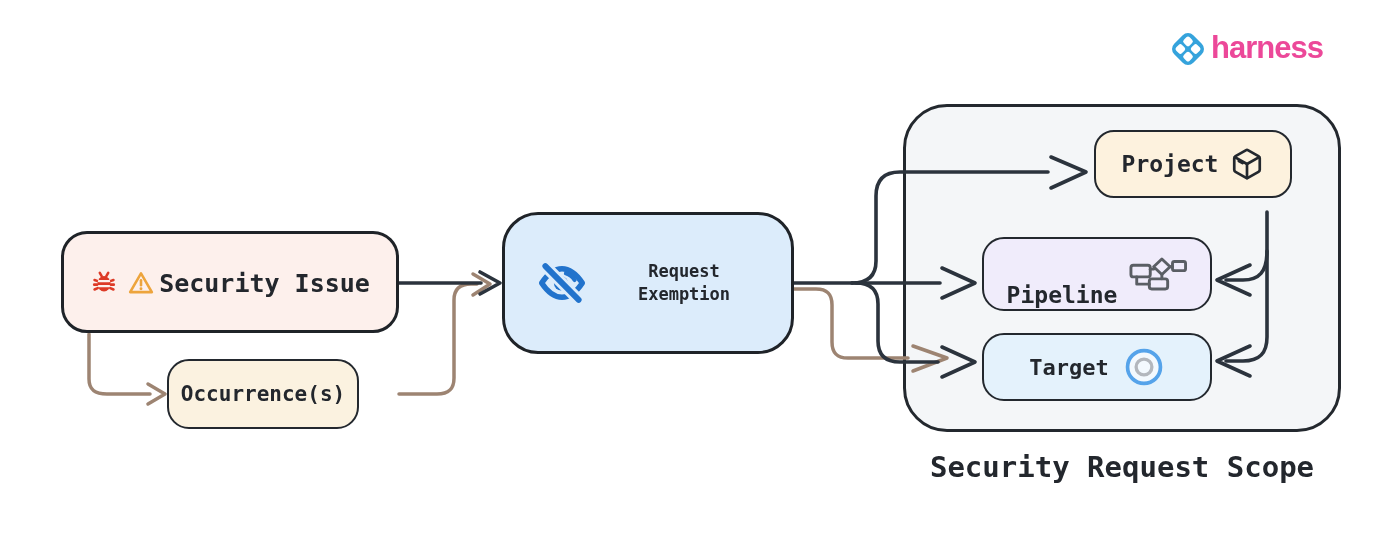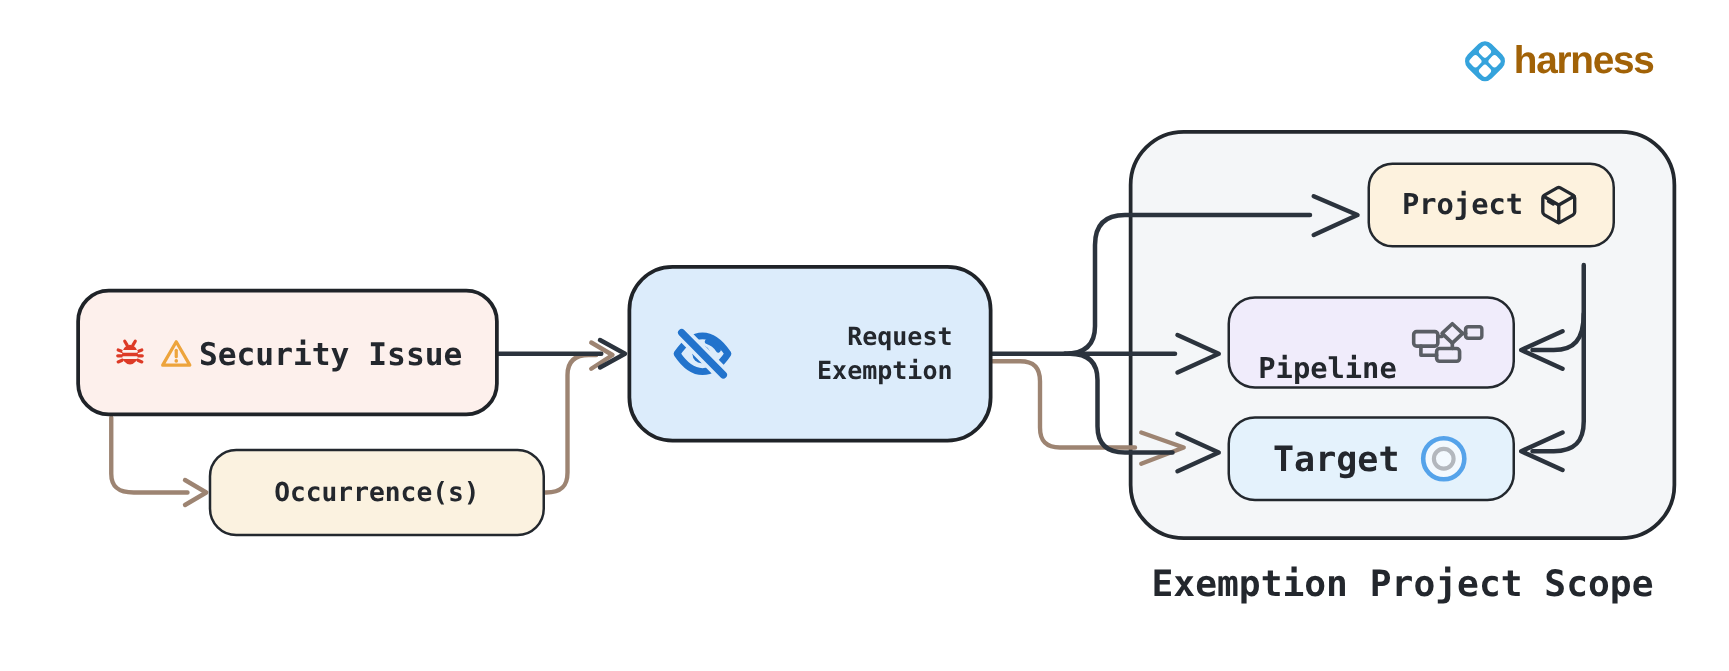--- a/index.html
+++ b/index.html
@@ -4,21 +4,21 @@
 <style>
   html,body{margin:0;padding:0;background:#ffffff;}
   .stage{
     position:relative;width:1383px;height:537px;background:#ffffff;overflow:hidden;
     font-family:"DejaVu Sans Mono","Liberation Mono",monospace;color:#23272d;
   }
   
   .brand{position:absolute;left:1168px;top:29px;display:flex;align-items:center;gap:3px;}
   .brand-name{
     font-family:"Liberation Sans","DejaVu Sans",sans-serif;
-    font-weight:700;font-size:31px;letter-spacing:-1px;color:#a16207;line-height:1;
+    font-weight:700;font-size:31px;letter-spacing:-1px;color:#ec4899;line-height:1;
     padding-bottom:3px;
   }
   
   .scope{
     position:absolute;left:903px;top:104px;width:438px;height:328px;
     background:#f4f6f8;border:3.2px solid #23282e;border-radius:44px;box-sizing:border-box;
   }
   .scope-label{
     position:absolute;left:1122px;top:450px;transform:translateX(-50%);
     font-size:29px;font-weight:700;white-space:nowrap;color:#23272d;
@@ -27,44 +27,44 @@
   svg.edges{position:absolute;left:0;top:0;width:1383px;height:537px;}
   
   .node{position:absolute;box-sizing:border-box;display:flex;align-items:center;justify-content:center;}
   .n-si{
     left:61px;top:231px;width:338px;height:102px;border-radius:26px;
     background:#fdf0ec;border:3.4px solid #1f2328;flex-direction:row;gap:4px;padding-top:2px;
   }
   .n-si .icon-row{display:flex;align-items:center;gap:9px;}
   .n-si .lbl{font-size:25px;font-weight:700;}
   .n-occ{
-    left:167px;top:359px;width:269px;height:70px;border-radius:22px;
+    left:167px;top:359px;width:192px;height:70px;border-radius:22px;
     background:#fbf2e0;border:2.4px solid #23282e;
   }
   .n-occ .lbl{font-size:21px;font-weight:700;}
   .n-re{
     left:502px;top:212px;width:292px;height:142px;border-radius:36px;
     background:#dcecfb;border:3.4px solid #1f2328;gap:16px;
   }
-  .n-re .lbl{font-size:20px;font-weight:700;width:156px;text-align:right;line-height:1.35;}
+  .n-re .lbl{font-size:17px;font-weight:700;width:156px;text-align:center;line-height:1.35;}
   .n-project{
     left:1094px;top:130px;width:198px;height:68px;border-radius:20px;
     background:#fdf2de;border:2.4px solid #23282e;gap:12px;
   }
   .n-project .lbl{font-size:23px;font-weight:700;}
   .n-pipeline{
     left:982px;top:237px;width:230px;height:74px;border-radius:22px;
     background:#f0ecfb;border:2.4px solid #23282e;gap:12px;
   }
   .n-pipeline .lbl{font-size:23px;font-weight:700;margin-top:41px;}
   .n-target{
     left:982px;top:333px;width:230px;height:68px;border-radius:22px;
     background:#e4f2fc;border:2.4px solid #23282e;gap:14px;
   }
-  .n-target .lbl{font-size:28px;font-weight:700;text-align:center;}
+  .n-target .lbl{font-size:22px;font-weight:700;text-align:center;}
   .icon{display:block;}
 </style>
 </head>
 <body>
 
 <div class="stage">
 
   <div class="scope"></div>
 
   <svg class="edges" viewBox="0 0 1383 537" fill="none" stroke-linecap="round" stroke-linejoin="round">
@@ -197,15 +197,15 @@
   </div>
 
   <div class="node n-target">
     <div class="lbl">Target</div>
     <svg class="icon" width="42" height="42" viewBox="0 0 24 24">
       <circle cx="12" cy="12" r="9.4" fill="#ffffff" fill-opacity="0.55" stroke="#55a3ea" stroke-width="2.1"></circle>
       <circle cx="12" cy="12" r="4.5" fill="none" stroke="#b3b7bd" stroke-width="1.9"></circle>
     </svg>
   </div>
 
-  <div class="scope-label">Exemption Project Scope</div>
+  <div class="scope-label">Security Request Scope</div>
 
 </div>
 
 </body></html>

